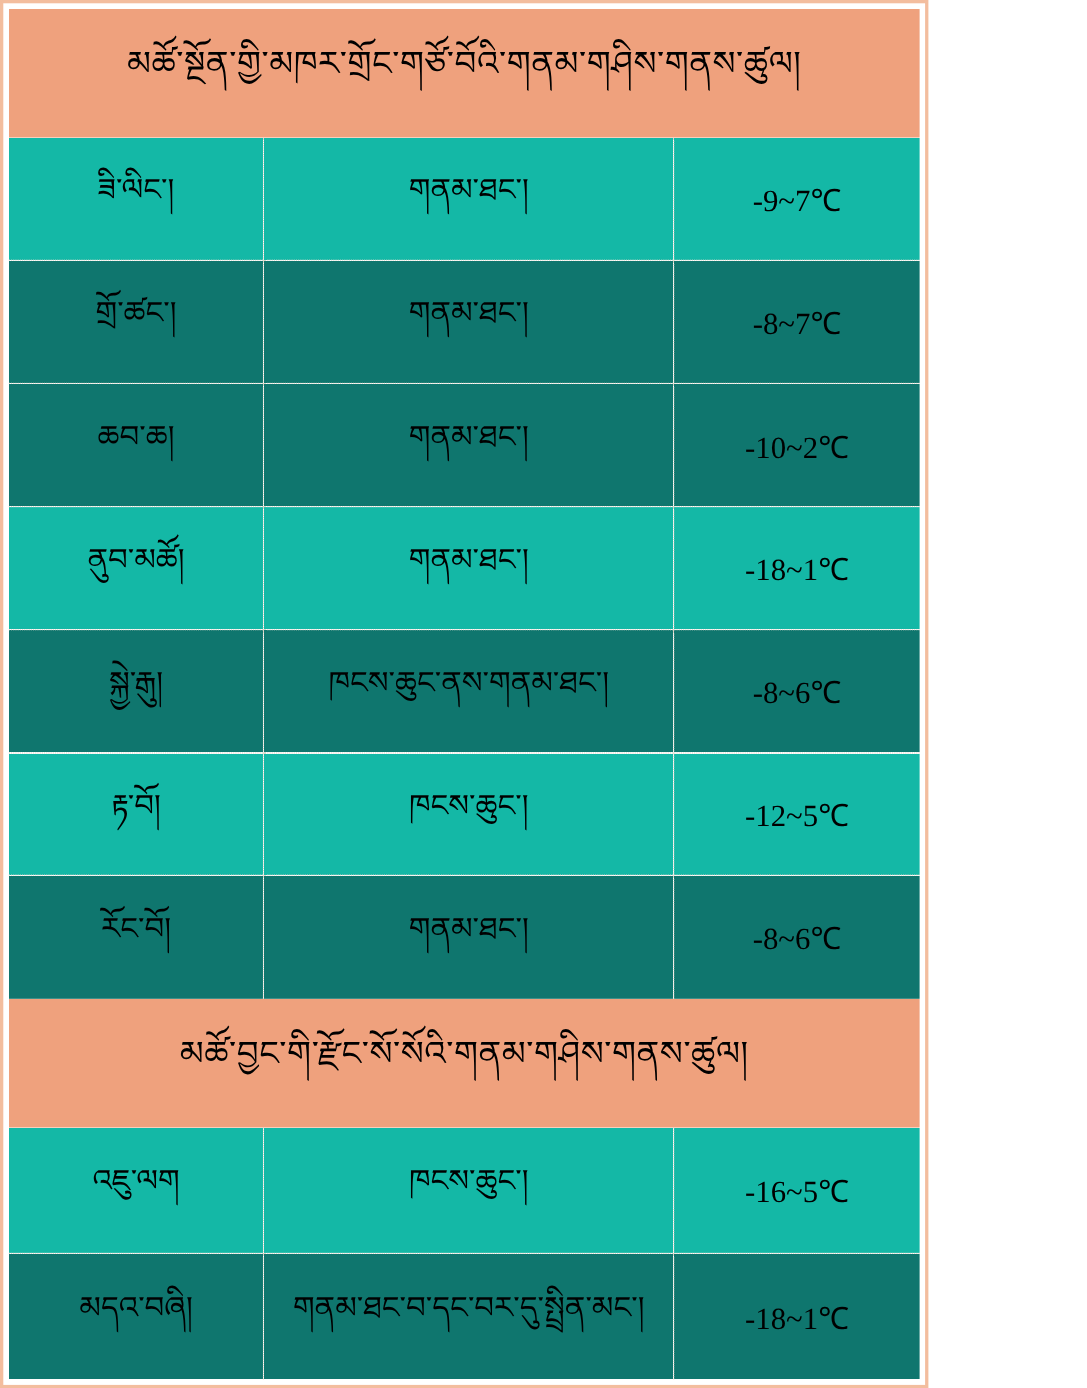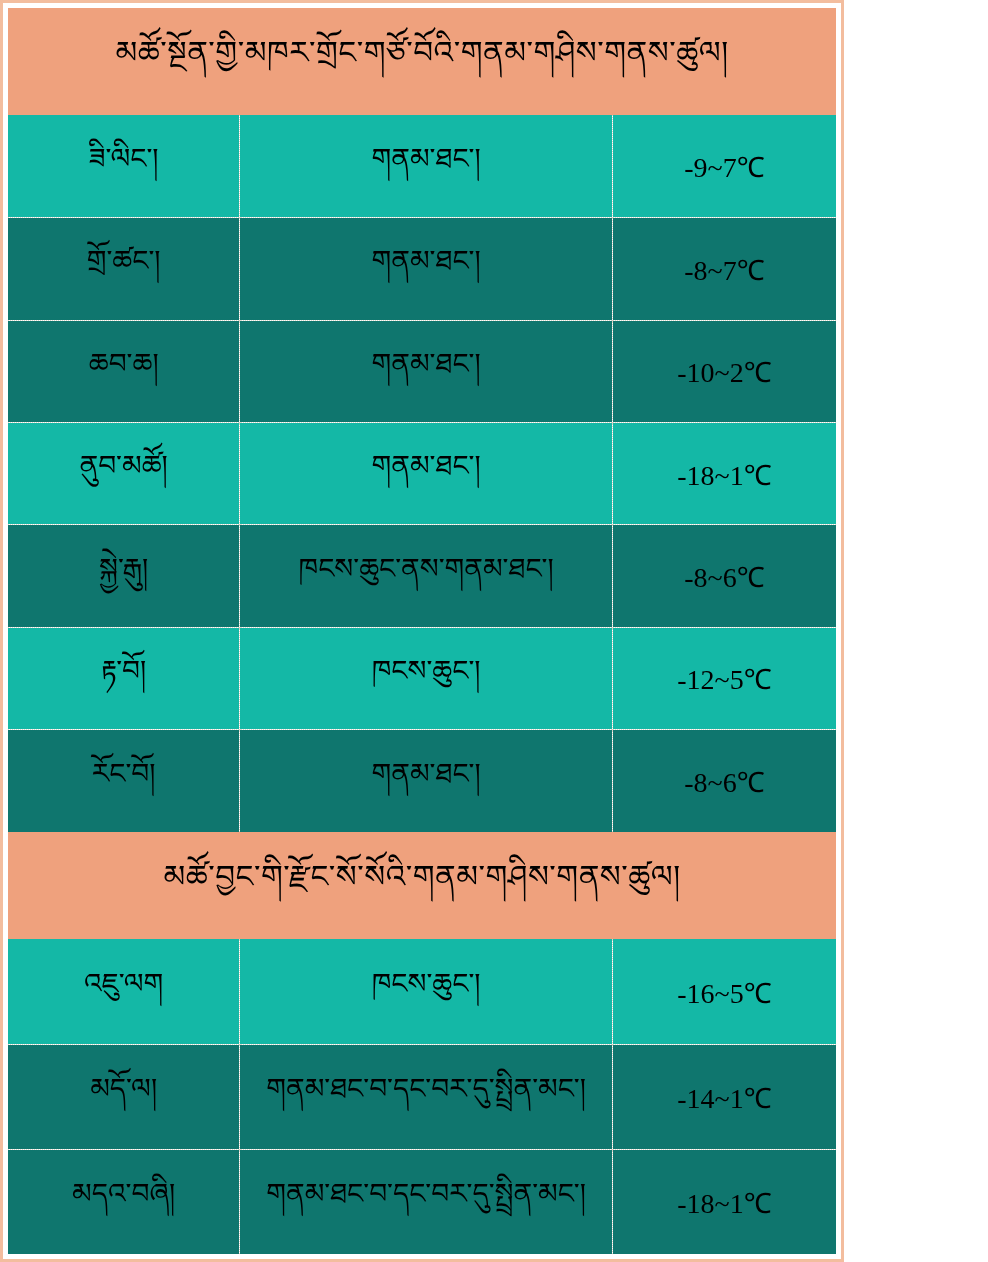--- a/index.html
+++ b/index.html
@@ -110,24 +110,19 @@
     <tr class="sec-header">
       <td colspan="3" class="bo">མཚོ་བྱང་གི་རྫོང་སོ་སོའི་གནམ་གཤིས་གནས་ཚུལ།</td>
     </tr>
 
     <tr class="body-row s2 alt">
       <td class="bo">འཇུ་ལག</td>
       <td class="bo">ཁངས་ཆུང་།</td>
       <td class="temp">-16~5℃</td>
     </tr>
     <tr class="body-row s2 plain">
-      <td class="bo">མདོ་ལ།</td>
-      <td class="bo">གནམ་ཐང་བ་དང་བར་དུ་སྤྲིན་མང་།</td>
-      <td class="temp">-14~1℃</td>
-    </tr>
-    <tr class="body-row s2 plain">
       <td class="bo">མདའ་བཞི།</td>
       <td class="bo">གནམ་ཐང་བ་དང་བར་དུ་སྤྲིན་མང་།</td>
       <td class="temp">-18~1℃</td>
     </tr>
   </tbody>
     </table>
 </div>
 
 </body></html>

